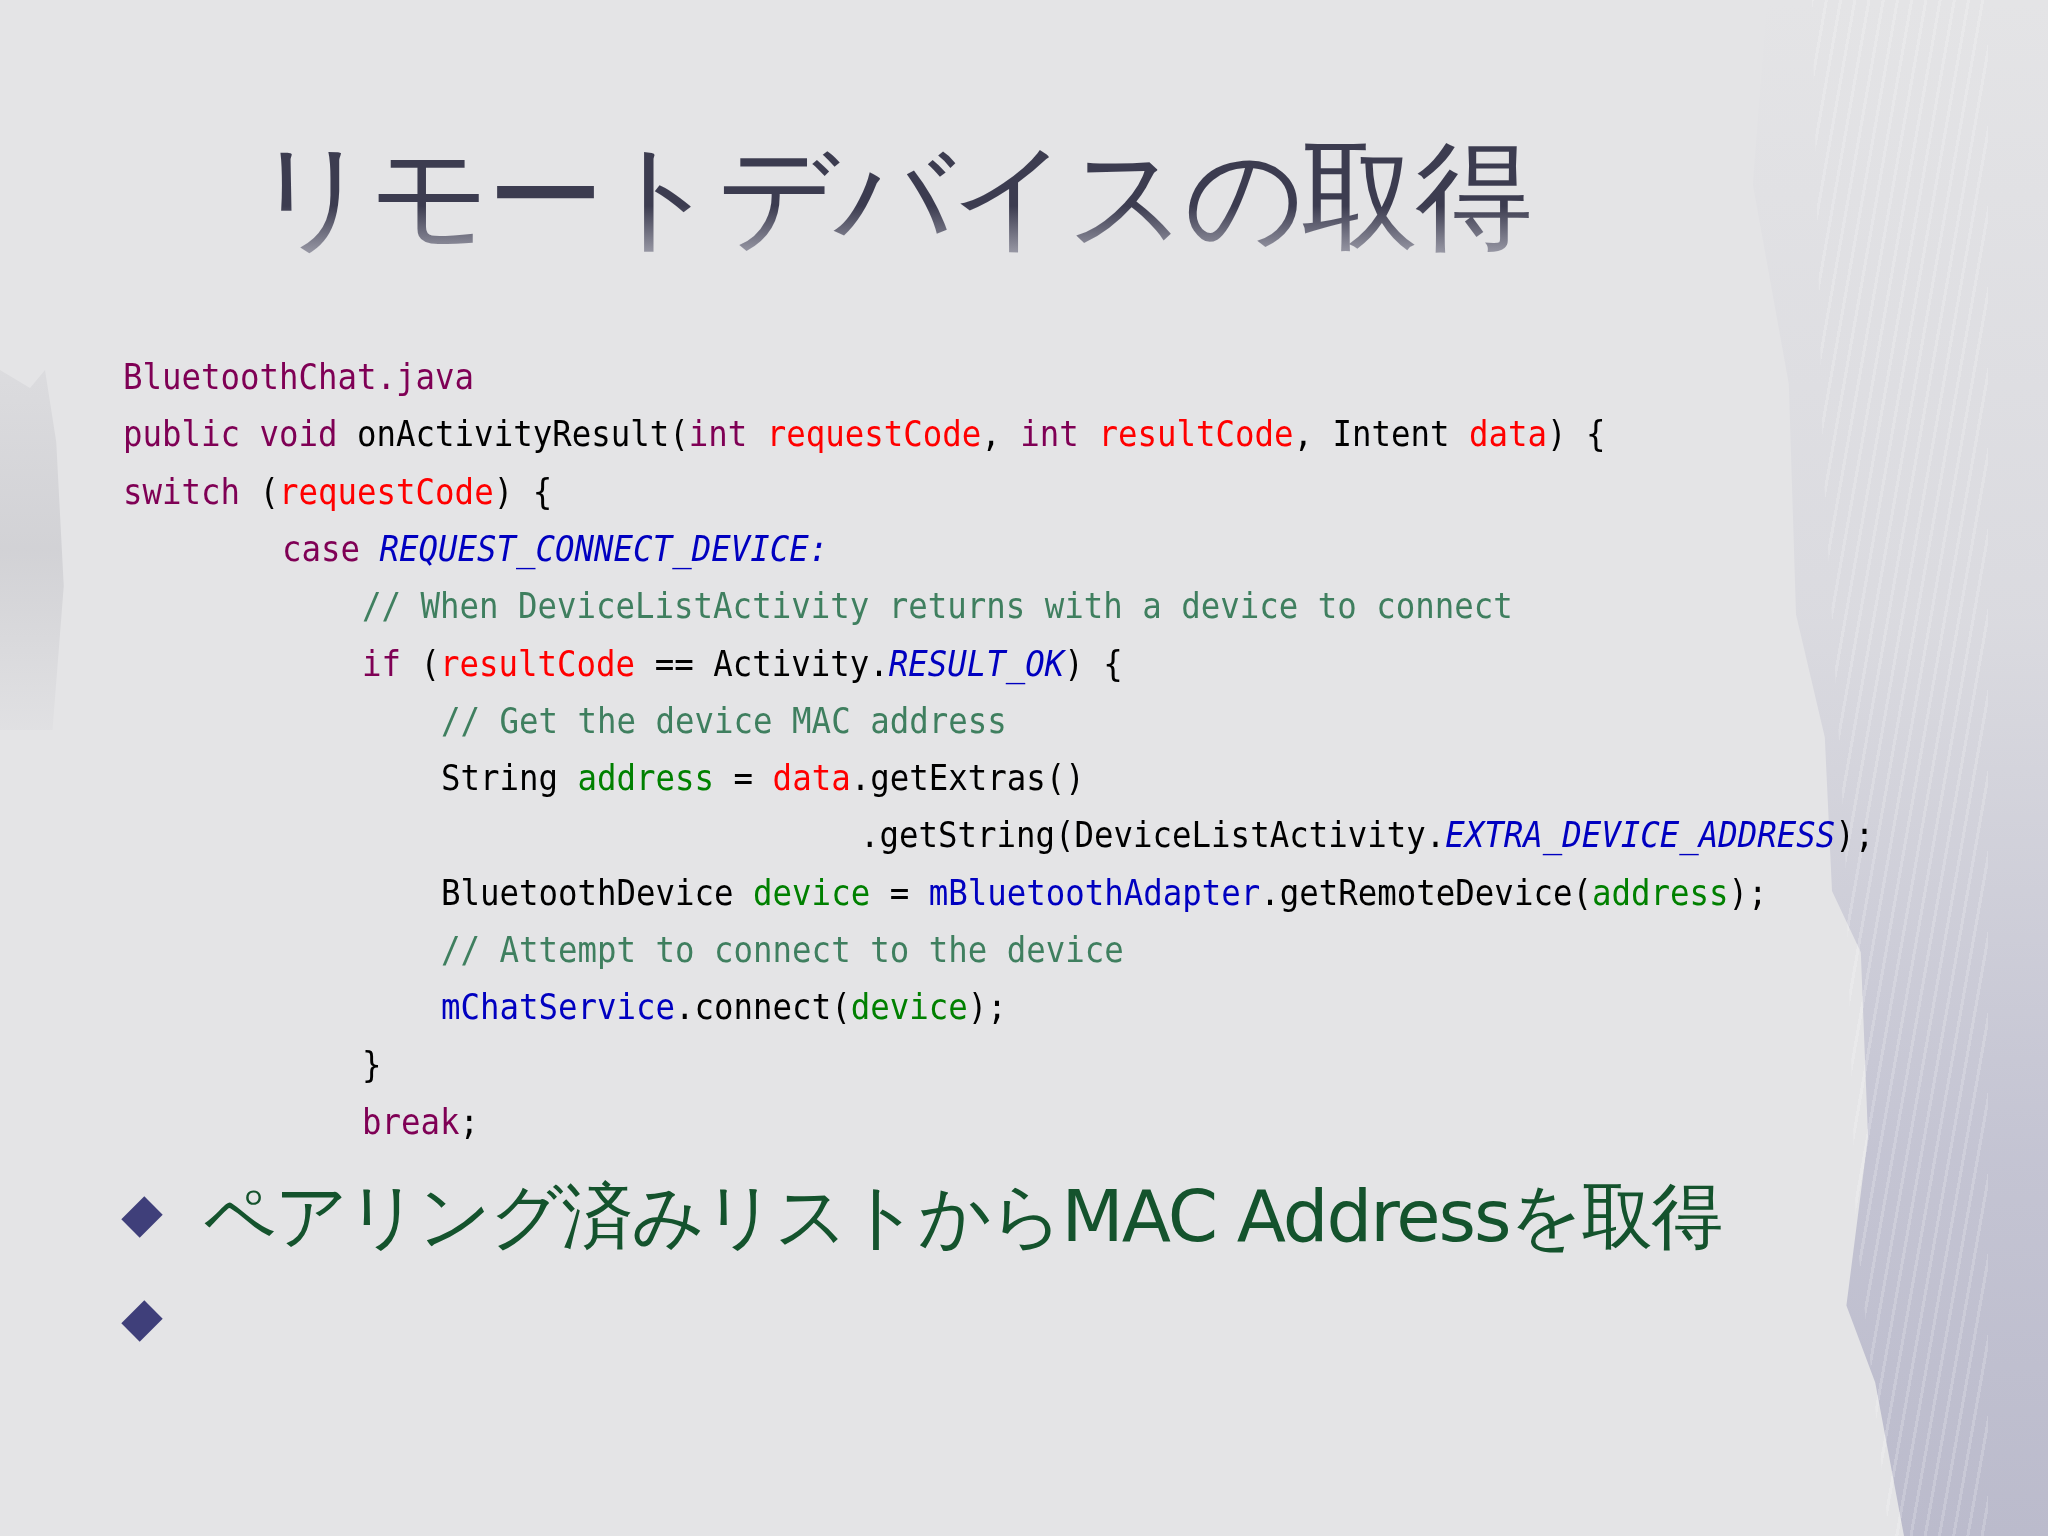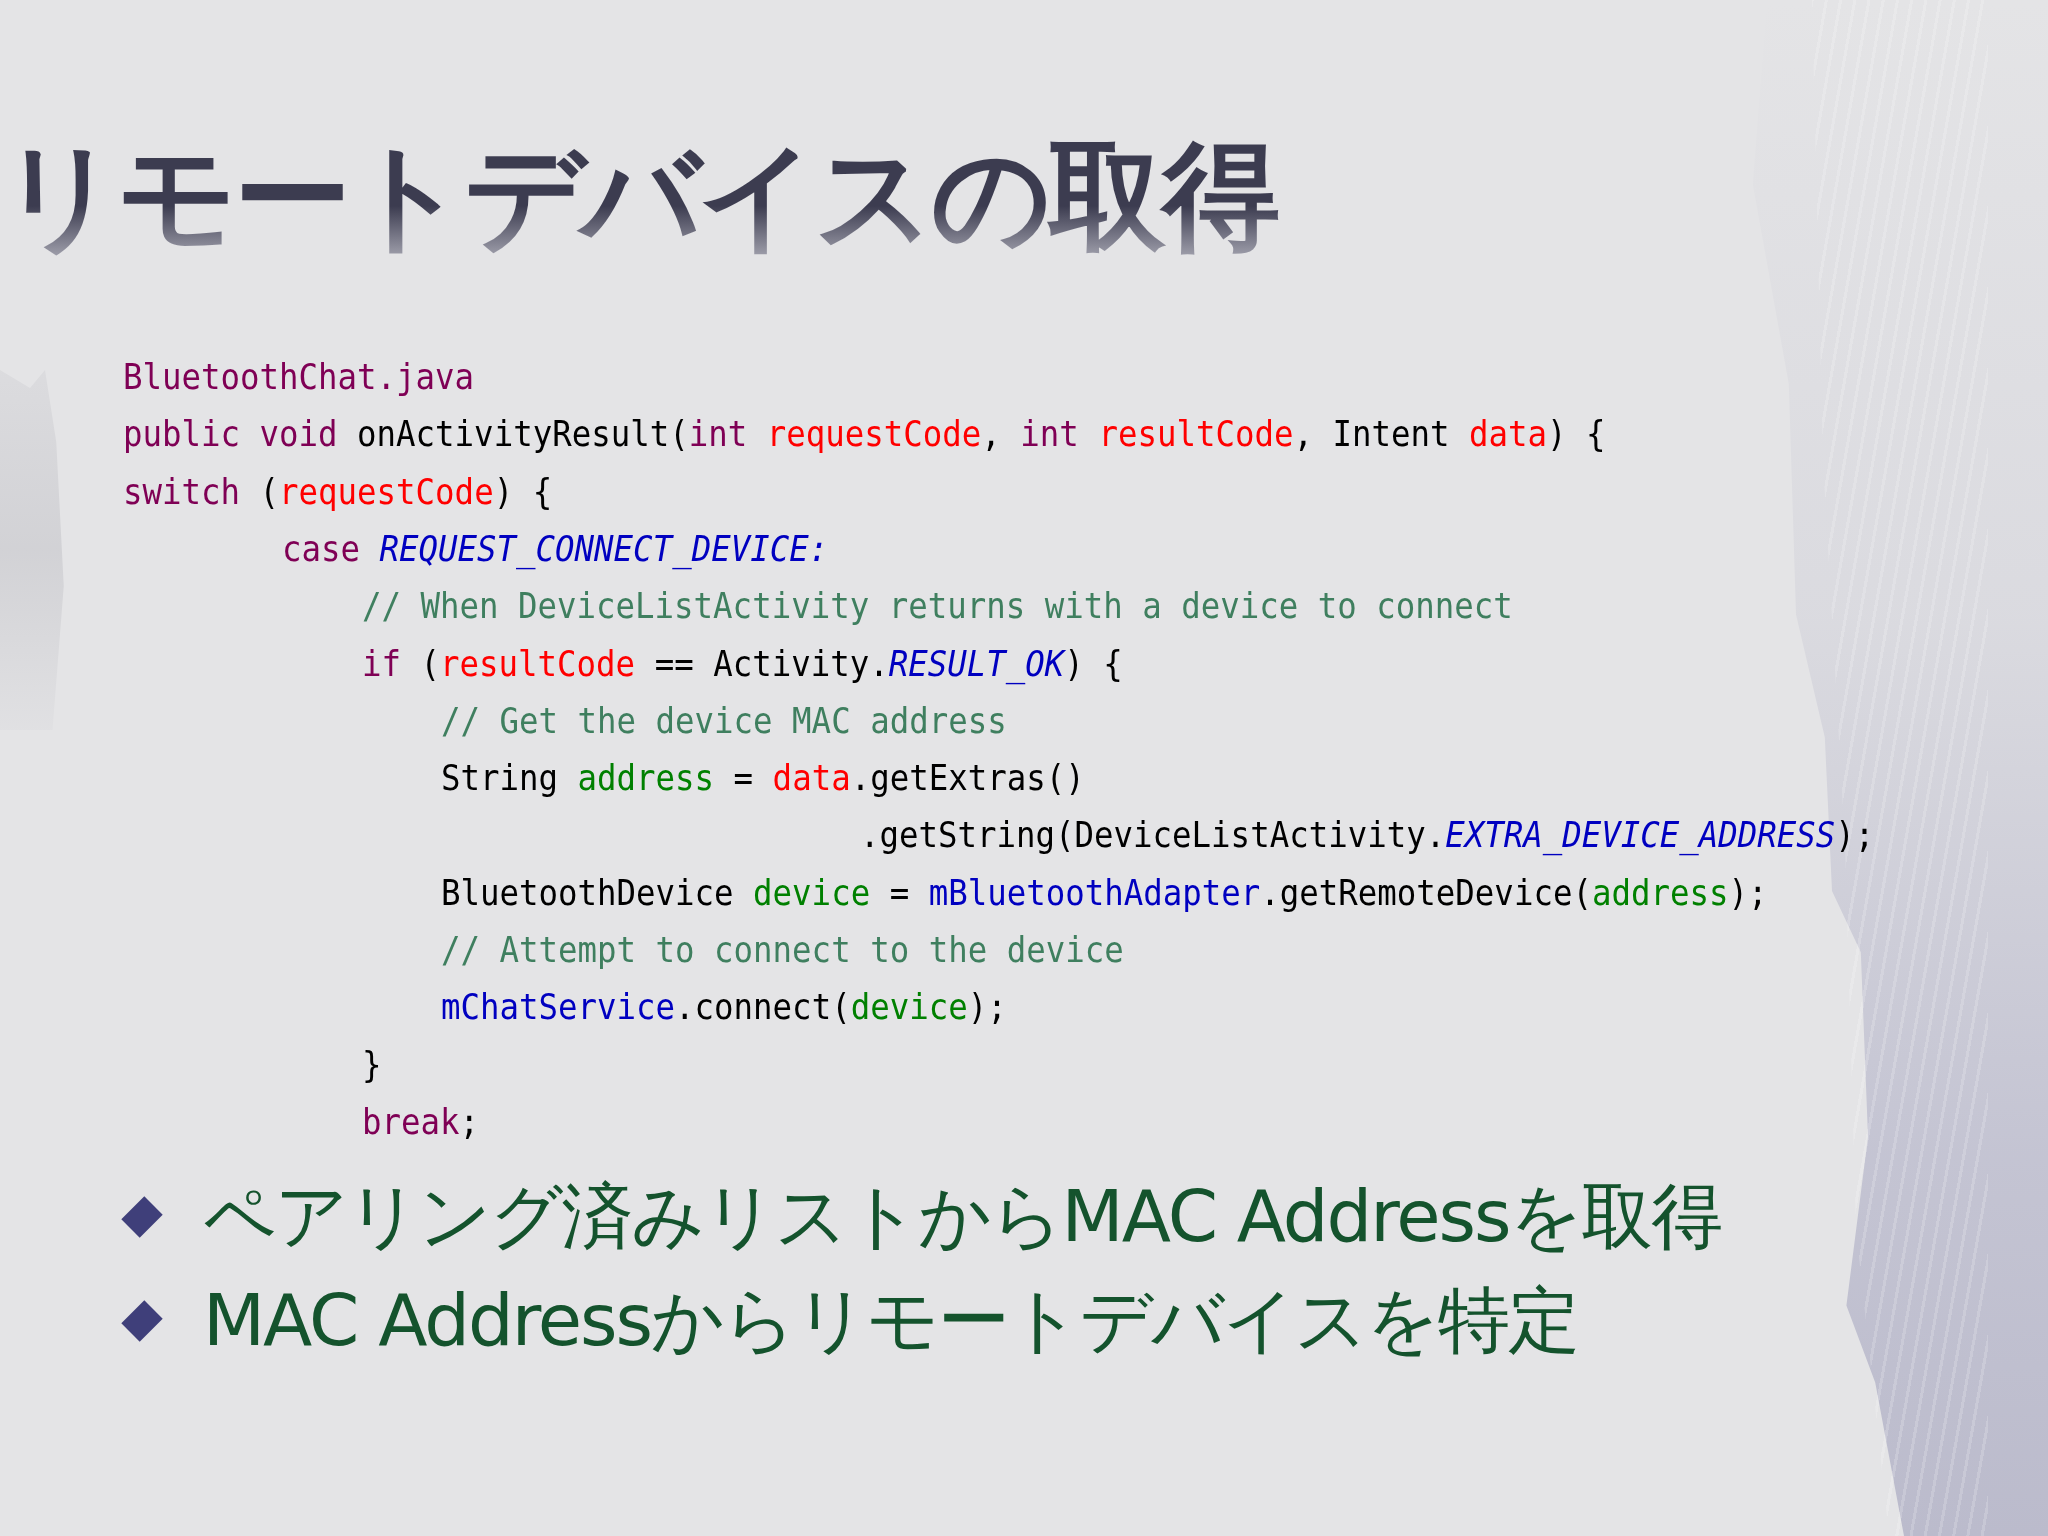--- a/index.html
+++ b/index.html
@@ -18,22 +18,22 @@
     position:absolute; right:60px; top:0; width:220px; height:1536px;
     background:repeating-linear-gradient(100deg, rgba(255,255,255,0.18) 0 3px, rgba(255,255,255,0) 3px 14px);
     clip-path: polygon(20% 0, 100% 0, 100% 100%, 55% 100%, 40% 80%, 35% 55%, 25% 30%);
   }
   .bg-left {
     position:absolute; left:0; top:370px; width:75px; height:360px;
     background:linear-gradient(180deg, rgba(200,200,205,0.3), rgba(195,195,200,0.55) 50%, rgba(210,210,214,0.2));
     clip-path: polygon(0 0, 40% 5%, 60% 0, 75% 20%, 85% 60%, 70% 100%, 0 100%);
   }
   .title {
-    position:absolute; left:0; width:1782px; top:118px; text-align:left;
-    font-family:"DejaVu Serif", serif; font-size:118px; font-weight:bold;
+    position:absolute; left:0; width:1782px; top:118px; text-align:center;
+    font-family:"DejaVu Serif", serif; font-size:118px; font-weight:normal;
     letter-spacing:-4px;
     color:#3e3e52;
     background:linear-gradient(180deg, #3c3c50 0%, #3c3c50 55%, #c9c9d2 100%);
     -webkit-background-clip:text; background-clip:text; -webkit-text-fill-color:transparent;
   }
   .code {
     position:absolute; left:0; top:4px; width:1796px; height:1200px;
     font-family:"DejaVu Sans Mono", monospace; font-size:36px;
   }
   .line { position:absolute; white-space:pre; height:50px; line-height:50px; transform:scaleX(0.9); transform-origin:left center; }
@@ -79,15 +79,14 @@
     <div class="line" style="left: 362px; top: 1092.9px;"><span class="kw">break</span><span class="pl">;</span></div>
   </div>
 
 <div class="bullets">
   <div class="bullet">
     <span class="diamond"></span>
     <span class="btext">ペアリング済みリストからMAC Addressを取得</span>
   </div>
   <div class="bullet">
     <span class="diamond"></span>
-    <span class="btext">MAC Addressからリモートデバイスを特定</span>
   </div>
 </div>
 
 </body></html>

